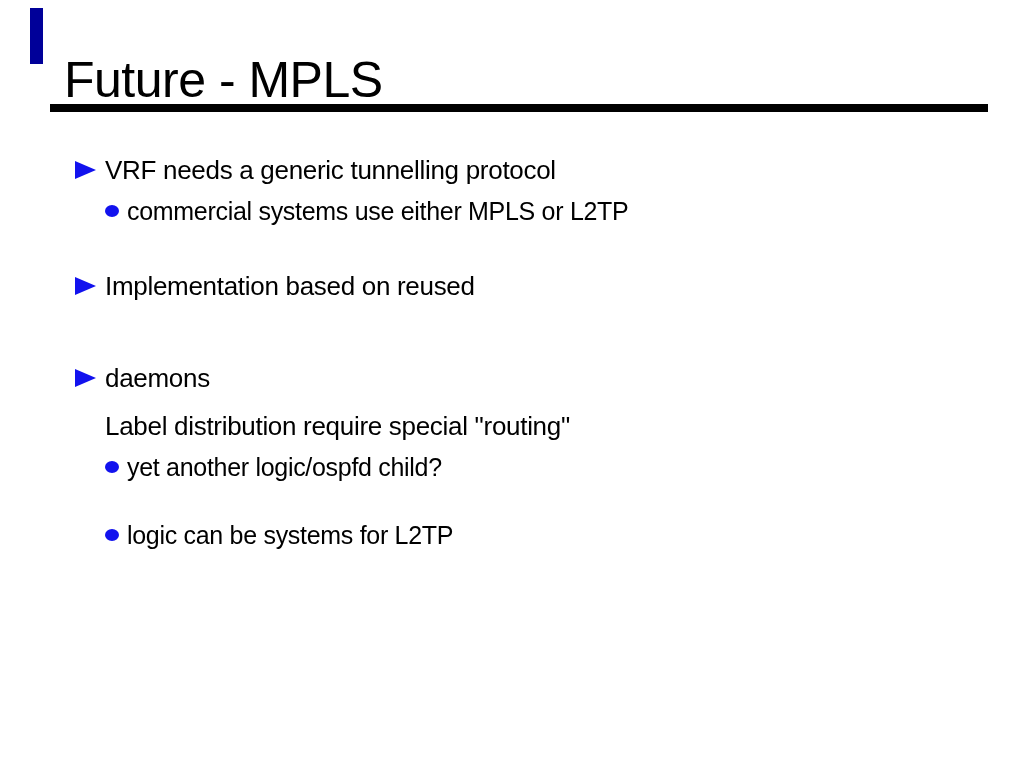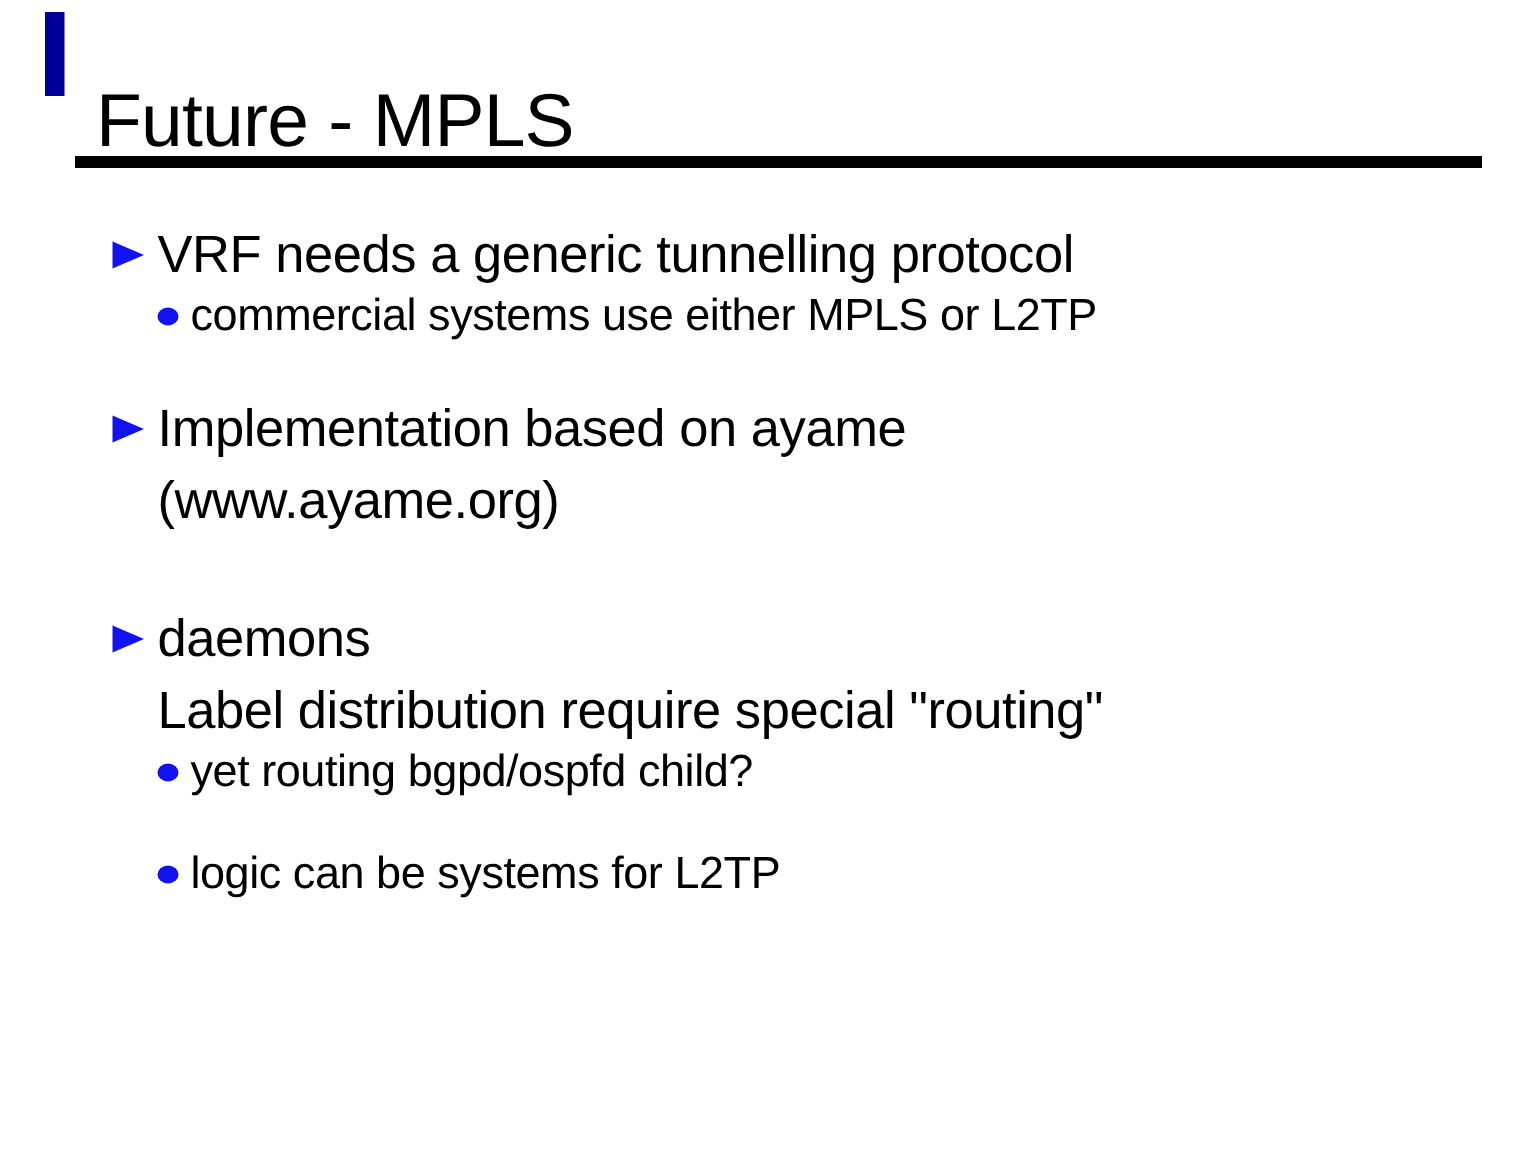--- a/index.html
+++ b/index.html
@@ -64,42 +64,42 @@
     height: 0;
     border-left: 21px solid #1212ee;
     border-top: 9px solid transparent;
     border-bottom: 9px solid transparent;
     margin-top: 15px;
   }
   .main-text {
     flex: 1 1 auto;
   }
   .main-line {
-    font-size: 35px;
+    font-size: 26px;
     line-height: 48px;
     letter-spacing: -0.3px;
     white-space: nowrap;
   }
   .sub-item {
     display: flex;
     align-items: flex-start;
     margin-left: 30px;
   }
   .dot-col {
     flex: 0 0 22px;
   }
   .dot {
     width: 14px;
     height: 12px;
     border-radius: 50%;
     background: #1212ee;
     margin-top: 11px;
   }
   .sub-line {
-    font-size: 30px;
+    font-size: 25px;
     line-height: 34px;
     letter-spacing: -0.3px;
     white-space: nowrap;
   }
 </style>
 </head>
 <body>
 
 <div class="slide">
 
@@ -127,41 +127,40 @@
         <div class="sub-line">commercial systems use either MPLS or L2TP</div>
       </div>
     </div>
 
     <div class="group g2">
       <div class="main-item">
         <div class="tri-col">
           <div class="tri"></div>
         </div>
         <div class="main-text">
-          <div class="main-line">Implementation based on ayame</div>
-          <div class="main-line">(www.ayame.org)</div>
+          <div class="main-line">Implementation based on reused</div>
         </div>
       </div>
     </div>
 
     <div class="group g3">
       <div class="main-item">
         <div class="tri-col">
           <div class="tri"></div>
         </div>
         <div class="main-text">
           <div class="main-line">daemons</div>
           <div class="main-line">Label distribution require special "routing"</div>
         </div>
       </div>
       <div class="sub-item">
         <div class="dot-col">
           <div class="dot"></div>
         </div>
-        <div class="sub-line">yet routing bgpd/ospfd child?</div>
+        <div class="sub-line">yet another logic/ospfd child?</div>
       </div>
     </div>
 
     <div class="group g4">
       <div class="sub-item">
         <div class="dot-col">
           <div class="dot"></div>
         </div>
         <div class="sub-line">logic can be systems for L2TP</div>
       </div>

